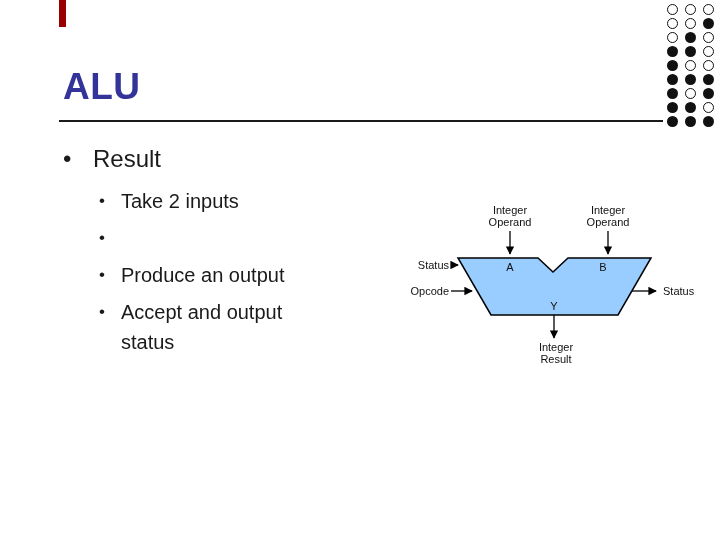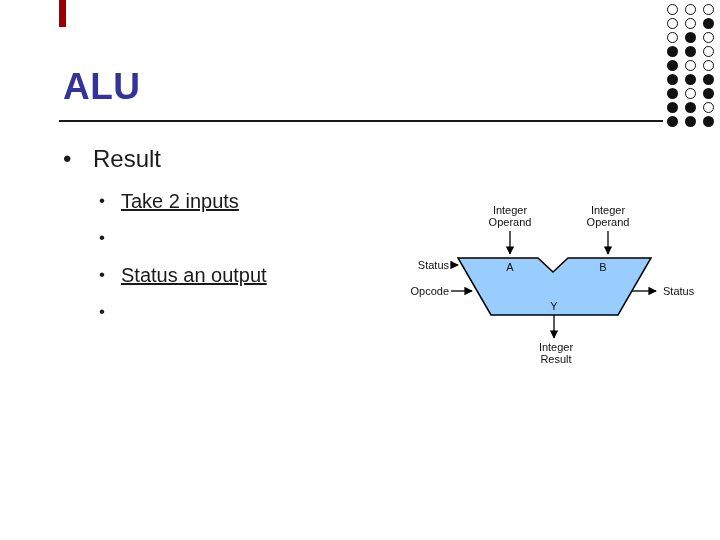--- a/index.html
+++ b/index.html
@@ -65,21 +65,21 @@
     margin: 10px 0 0 36px;
     padding: 0;
   }
   ul.l2 li {
     display: flex;
     font-size: 20px;
     line-height: 30px;
     margin-bottom: 7px;
   }
   ul.l2 .marker { width: 22px; flex: none; font-size: 17px; }
-  ul.l2 .text { width: 218px; text-decoration: underline; }
+  ul.l2 .text { width: 218px; }
 
   .alu-diagram {
     position: absolute;
     left: 370px; top: 198px;
   }
   .alu-diagram text {
     font-family: "Liberation Sans", sans-serif;
     font-size: 11px;
     fill: #111111;
   }
@@ -133,24 +133,25 @@
     <ul class="l2">
         <li>
           <span class="marker">•</span>
           <span class="text">Take 2 inputs</span>
         </li>
         <li>
           <span class="marker">•</span>
         </li>
         <li>
           <span class="marker">•</span>
-          <span class="text">Status an output</span>
+          <span class="text">Produce an output</span>
         </li>
         <li>
           <span class="marker">•</span>
+          <span class="text">Accept and output status</span>
         </li>
       </ul>
   </div>
 
   <svg class="alu-diagram" width="320" height="180" viewBox="0 0 320 180">
     <defs>
       <marker id="arrow" viewBox="0 0 10 10" refX="9" refY="5" markerWidth="6.5" markerHeight="6.5" orient="auto-start-reverse">
         <path d="M0,0 L10,5 L0,10 z" fill="#000000"></path>
       </marker>
     </defs>

